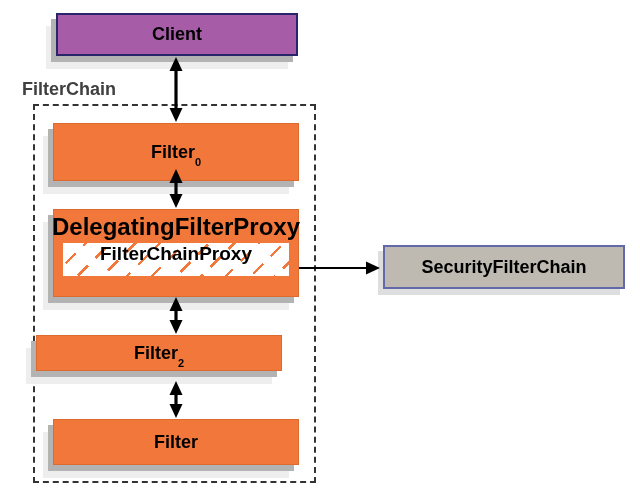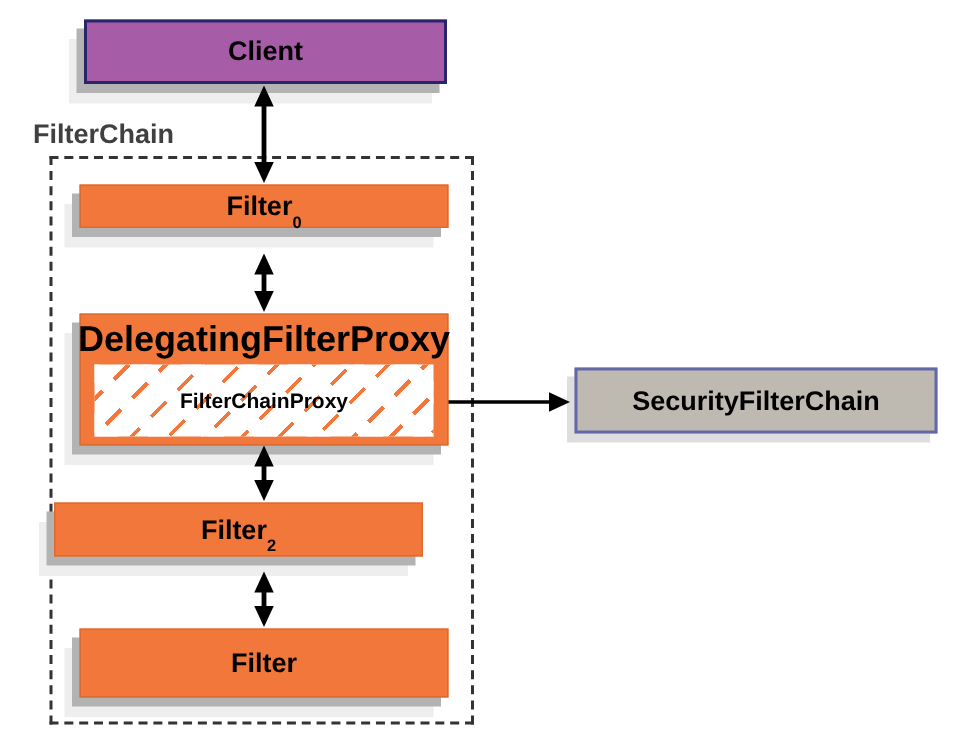--- a/index.html
+++ b/index.html
@@ -38,45 +38,45 @@
     left: 56px; top: 13px; width: 242px; height: 43px;
     background: var(--purple-fill, #A65CA7);
     border: 2px solid var(--purple-border, #28256B);
     box-shadow: -5px 6px 0 #b3b3b3, -10px 13px 0 #eeeeee;
   }
   .orange-node {
     background: var(--orange-fill, #F2773B);
     border: 1px solid var(--orange-border, #DD6A2E);
     box-shadow: -5px 6px 0 #b3b3b3, -10px 13px 0 #eeeeee;
   }
-  .filter0-node { left: 53px; top: 123px; width: 246px; height: 29px; }
+  .filter0-node { left: 53px; top: 123px; width: 246px; height: 58px; }
   .filter2-node { left: 36px; top: 335px; width: 246px; height: 36px; }
   .servlet-node { left: 53px; top: 419px; width: 246px; height: 46px; }
   .dfp-node {
     left: 53px; top: 209px; width: 246px; height: 88px;
     flex-direction: column;
     justify-content: flex-start;
   }
   .dfp-title {
     height: 34px;
     display: flex;
     align-items: center;
     justify-content: center;
     font-size: 24px;
     font-weight: bold;
   }
   .fcp-node {
     position: absolute;
-    left: 9px; top: 33px; width: 226px; height: 48px;
+    left: 9px; top: 33px; width: 226px; height: 33px;
     box-sizing: border-box;
     display: flex;
-    align-items: center;
+    align-items: flex-start;
     justify-content: center;
     font-weight: bold;
-    font-size: 14px;
+    font-size: 19px;
     color: #000;
     background-color: #ffffff;
     background-image:
       repeating-linear-gradient(45deg, #ffffff 0 11px, rgba(255,255,255,0) 11px 25px),
       repeating-linear-gradient(135deg, rgba(0,0,0,0) 0 15px, var(--hatch-color, #F2773B) 15px 17.5px);
   }
   .group-label {
     position: absolute;
     left: 22px; top: 79px;
     font-size: 18px;

